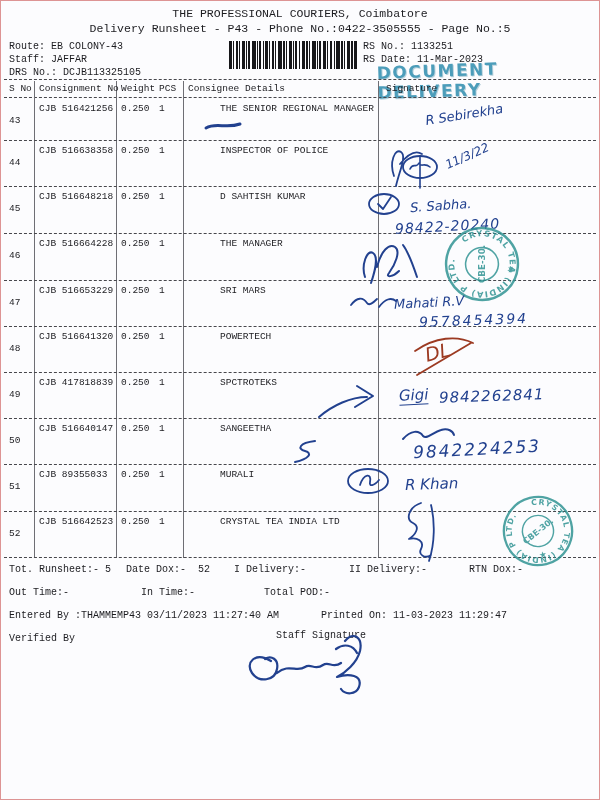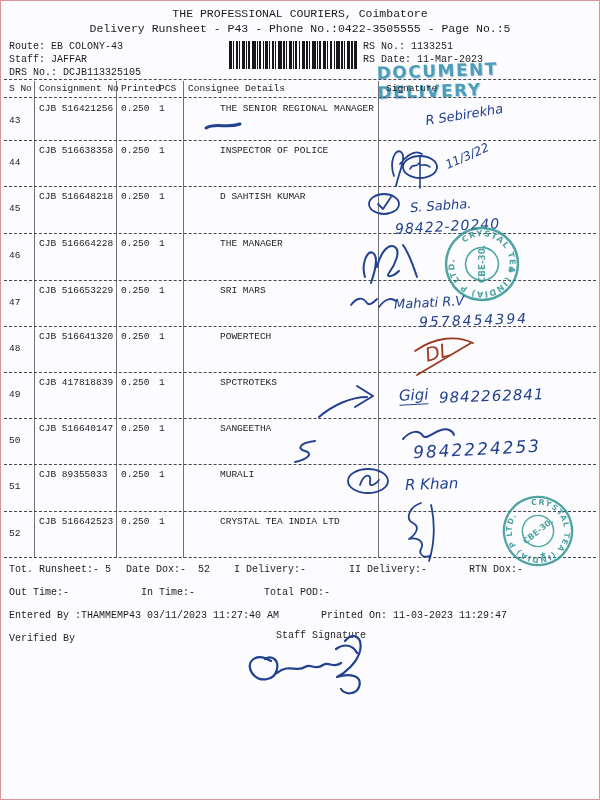--- a/index.html
+++ b/index.html
@@ -85,21 +85,21 @@
 
   <div class="hline" style="top:78px"></div>
   <div class="hline" style="top:96px"></div>
   <div class="vline" style="left:33px"></div>
   <div class="vline" style="left:115px"></div>
   <div class="vline" style="left:182px"></div>
   <div class="vline" style="left:377px"></div>
 
   <div class="abs mono fs95" style="left:8px;top:82px">S No</div>
   <div class="abs mono fs95" style="left:38px;top:82px">Consignment No</div>
-  <div class="abs mono fs95" style="left:120px;top:82px">Printed</div>
+  <div class="abs mono fs95" style="left:120px;top:82px">Weight</div>
   <div class="abs mono fs95" style="left:158px;top:82px">PCS</div>
   <div class="abs mono fs95" style="left:187px;top:82px">Consignee Details</div>
   <div class="abs mono fs95" style="left:385px;top:82px">Signature</div>
 
   <div class="row mono" style="top:98px;height:41px">
     <span class="cell c-sno">43</span>
     <span class="cell c-cons">CJB 516421256</span>
     <span class="cell c-wt">0.250</span>
     <span class="cell c-pcs">1</span>
     <span class="cell c-name">THE SENIOR REGIONAL MANAGER</span>

